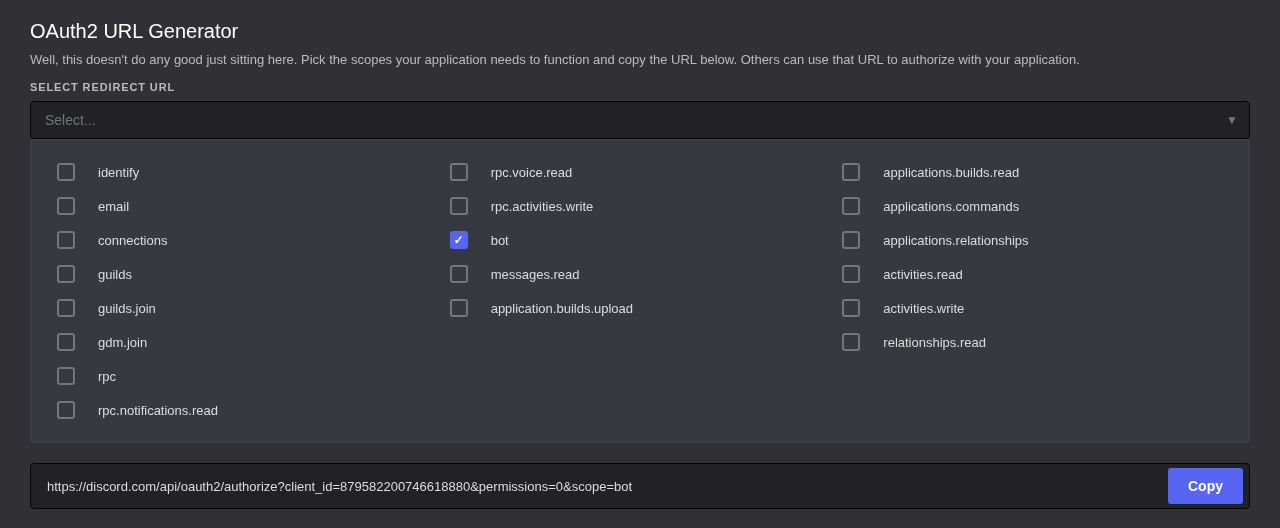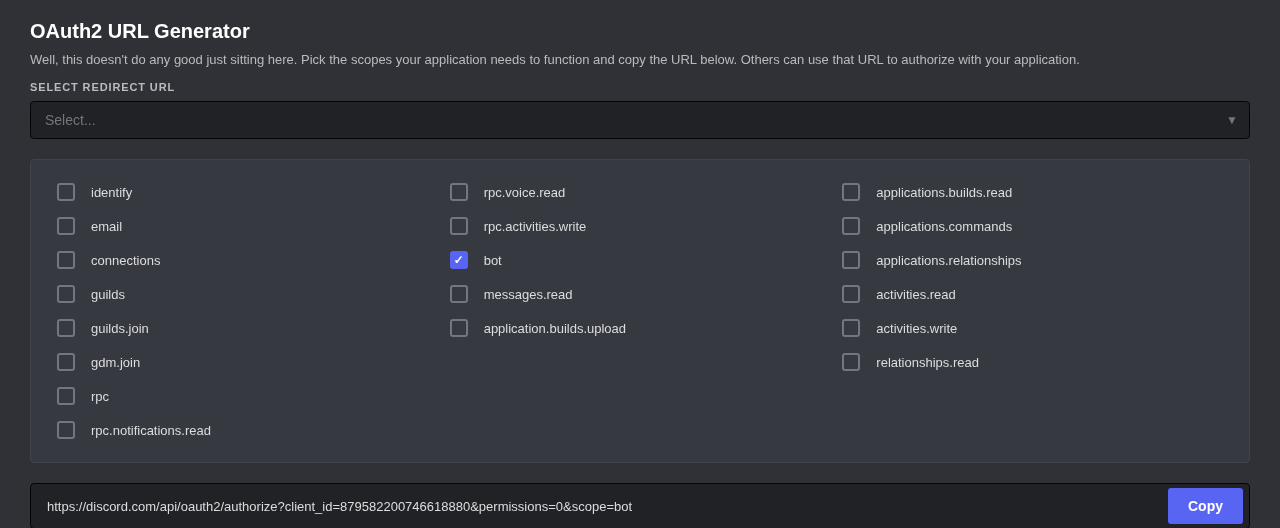--- a/index.html
+++ b/index.html
@@ -13,21 +13,21 @@
       color: #dcddde;
       font-family: 'Segoe UI', Tahoma, Geneva, Verdana, sans-serif;
       font-size: 14px;
       width: 1280px;
       min-height: 528px;
       padding: 20px 30px;
     }
 
     .page-title {
       font-size: 20px;
-      font-weight: 700;
+      font-weight: 400;
       color: #ffffff;
       margin-bottom: 8px;
     }
 
     .page-description {
       font-size: 13px;
       color: #b9bbbe;
       margin-bottom: 12px;
       line-height: 1.4;
     }
@@ -36,21 +36,20 @@
       font-size: 11px;
       font-weight: 700;
       color: #b9bbbe;
       letter-spacing: 0.08em;
       text-transform: uppercase;
       margin-bottom: 8px;
     }
 
     .select-container {
       position: relative;
-      margin-bottom: 20px;
     }
 
     .select-dropdown {
       width: 100%;
       background-color: #202225;
       border: 1px solid #040405;
       border-radius: 4px;
       color: #72767d;
       padding: 10px 14px;
       font-size: 14px;
@@ -85,21 +84,21 @@
 
     .scope-column {
       display: flex;
       flex-direction: column;
       gap: 2px;
     }
 
     .scope-item {
       display: flex;
       align-items: center;
-      gap: 16px;
+      gap: 23px;
       padding: 7px 6px;
       cursor: pointer;
       border-radius: 3px;
     }
 
     .scope-checkbox {
       width: 18px;
       height: 18px;
       border: 2px solid #72767d;
       border-radius: 3px;

